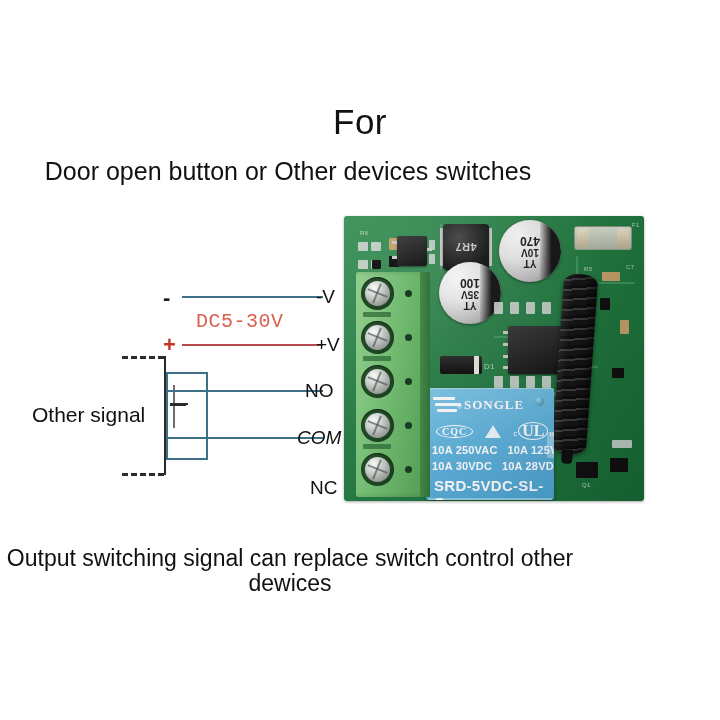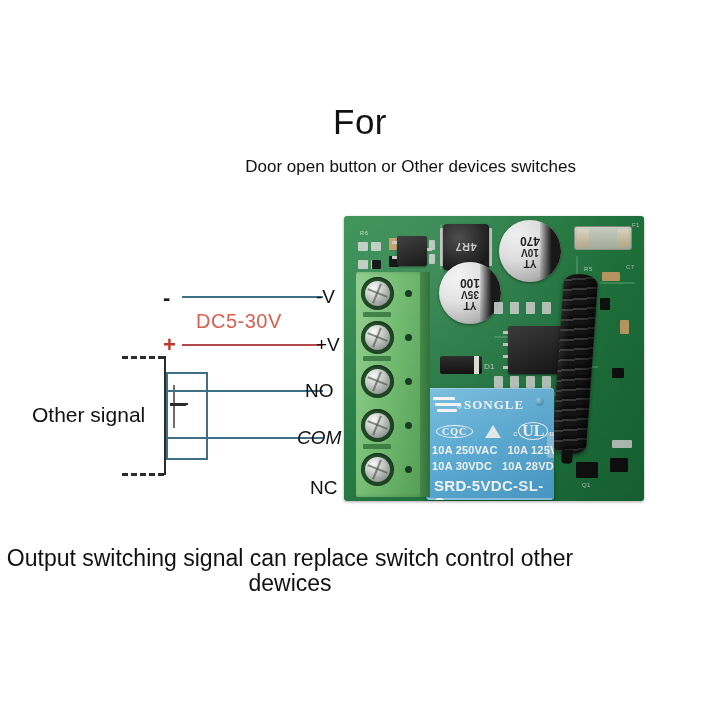--- a/index.html
+++ b/index.html
@@ -5,43 +5,43 @@
   html,body{margin:0;padding:0;background:#ffffff;}
   body{width:720px;height:720px;overflow:hidden;font-family:"Liberation Sans",sans-serif;color:#111;}
   #stage{position:relative;width:720px;height:720px;background:#fff;}
 
   
   .title-for{
     position:absolute;left:0;top:104px;width:720px;text-align:center;
     font-size:35px;font-weight:400;letter-spacing:.5px;color:#111;line-height:1;
   }
   .subtitle{
-    position:absolute;left:0;top:158px;width:576px;text-align:right;
-    font-size:17px;font-weight:400;color:#111;line-height:1.1;
+    position:absolute;left:0;top:158px;width:576px;text-align:center;
+    font-size:25px;font-weight:400;color:#111;line-height:1.1;
   }
   .footnote{
     position:absolute;left:0;top:546px;width:580px;text-align:center;
     font-size:23px;font-weight:400;color:#111;line-height:1.1;
   }
 
   
   .wire{position:absolute;height:0;border-top:2px solid #3d6f86;}
   .wire.red{border-top-color:#b5484a;}
 
   .term-label{
     position:absolute;font-size:19px;color:#111;line-height:1;white-space:nowrap;
   }
   .polarity{
     position:absolute;font-size:22px;font-weight:700;line-height:1;
   }
   .polarity.minus{color:#1b1b1b;}
   .polarity.plus{color:#c0392b;}
 
   .dc-label{
-    position:absolute;font-family:Liberation Sans, sans-serif;font-size:20px;
+    position:absolute;font-family:Liberation Mono, monospace;font-size:20px;
     color:#d9604f;letter-spacing:.5px;white-space:nowrap;
   }
   .other-device-label{
     position:absolute;font-size:21px;color:#111;white-space:nowrap;line-height:1;
   }
 
   
   .dash-seg{position:absolute;height:0;border-top:3px dashed #2b2b2b;}
   .solid-seg{position:absolute;height:0;border-top:2px solid #2b2b2b;}
   .solid-v{position:absolute;width:0;border-left:2px solid #2b2b2b;}

